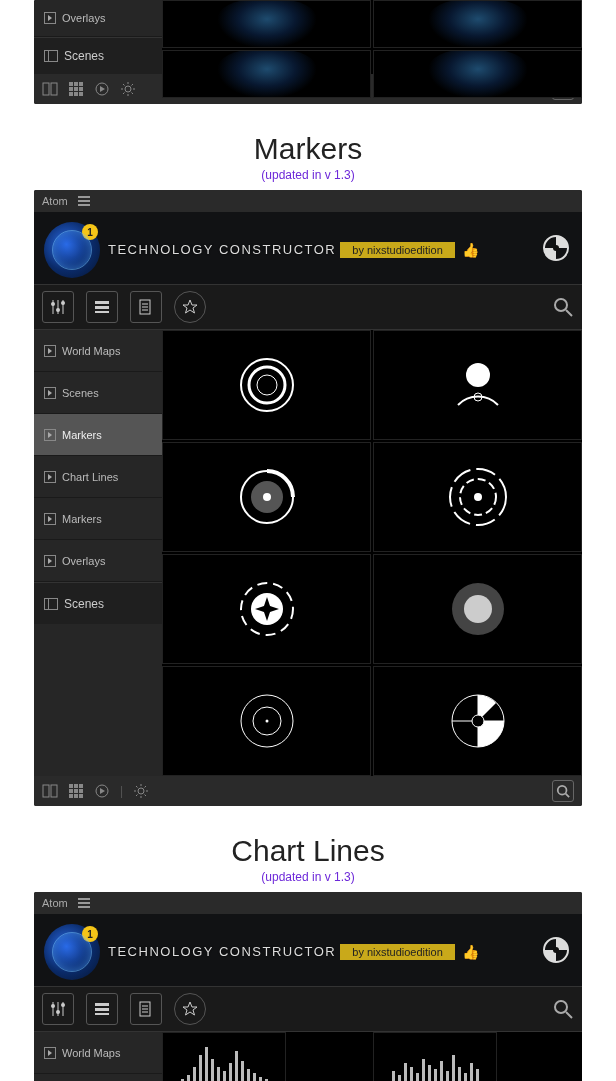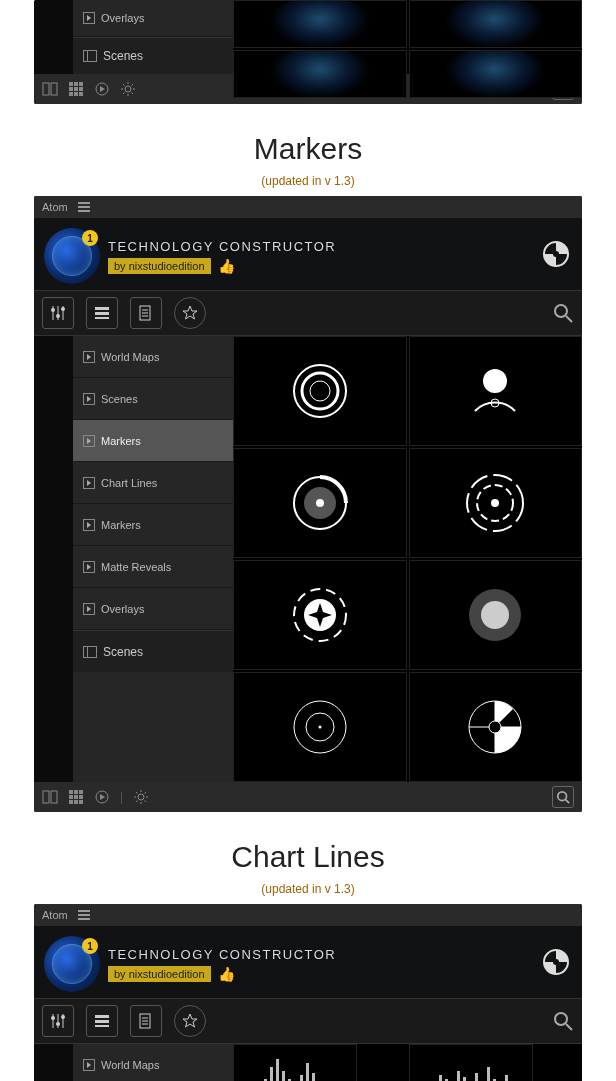--- a/index.html
+++ b/index.html
@@ -12,22 +12,22 @@
   .section-title {
     text-align: center;
     font-size: 30px;
     font-weight: 400;
     color: #222;
     margin-top: 28px;
   }
   .section-sub {
     text-align: center;
     font-size: 12px;
-    color: #a16207;
-    margin-top: 8px;
+    color: #6d28d9;
+    margin-top: 2px;
     margin-bottom: 8px;
   }
   .panel {
     width: 548px;
     margin: 0 auto 10px auto;
     background: #1b1b1b;
     color: #ccc;
     font-size: 12px;
     border-radius: 2px;
     overflow: hidden;
@@ -73,33 +73,33 @@
     top: 2px; right: 2px;
     width: 16px; height: 16px;
     background: #f5c518;
     color: #222;
     font-size: 10px;
     font-weight: bold;
     border-radius: 50%;
     display: flex; align-items: center; justify-content: center;
   }
   .brand-text {
-    display: flex; flex-direction: column; gap: 4px;
+    display: flex; flex-direction: row; gap: 4px;
   }
   .brand-title {
     font-size: 13px;
     letter-spacing: 1.5px;
     color: #ddd;
     text-shadow: 0 0 2px #000;
   }
   .brand-author {
     background: #c9a91a;
     color: #222;
     font-size: 11px;
-    padding: 2px 6px;
+    padding: 2px 12px;
     display: inline-block;
     width: fit-content;
   }
   .thumb-icon {
     color: #bbb;
     font-size: 14px;
     margin-left: 2px;
   }
   .target-icon {
     position: absolute;
@@ -123,26 +123,25 @@
     display: flex; align-items: center; justify-content: center;
     color: #ccc;
   }
   .tb-spacer { flex: 1; }
   .search-ico { width: 22px; height: 22px; }
   .content-row {
     display: flex;
     background: #0b0b0b;
   }
   .sidebar {
-    width: 160px;
+    width: 128px;
     background: #262626;
     flex-shrink: 0;
     display: flex;
     flex-direction: column;
-    margin-left: 39px;
   }
   .side-item {
     height: 42px;
     display: flex;
     align-items: center;
     padding: 0 10px;
     color: #bbb;
     font-size: 11px;
     gap: 6px;
     border-bottom: 1px solid #1a1a1a;
@@ -391,24 +390,20 @@
           <span class="play-sq"></span>
           <span>Markers</span>
         </div>
       <div class="side-item">
           <span class="play-sq"></span>
           <span>Chart Lines</span>
         </div>
       <div class="side-item">
           <span class="play-sq"></span>
           <span>Markers</span>
-        </div>
-      <div class="side-item">
-          <span class="play-sq"></span>
-          <span>Matte Reveals</span>
         </div>
       <div class="side-item">
           <span class="play-sq"></span>
           <span>Overlays</span>
         </div>
       <div class="side-scene">
           <span class="scene-sq"></span>
           <span>Scenes</span>
         </div>
     </div>

